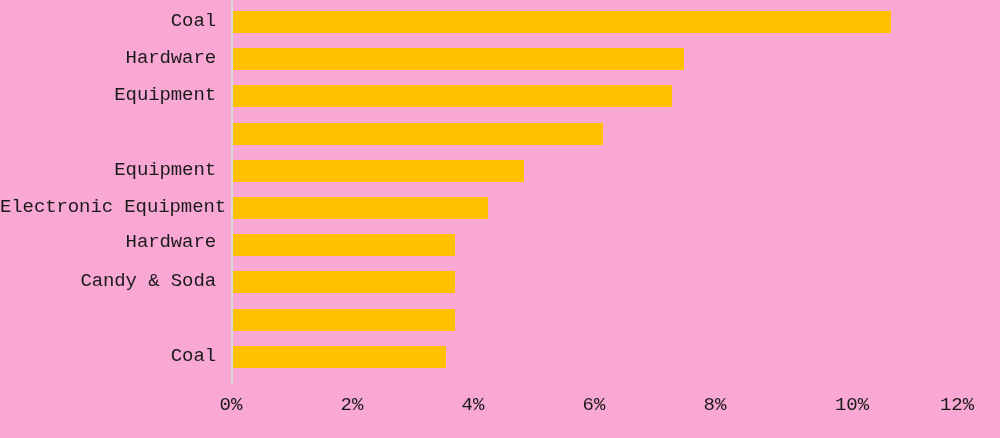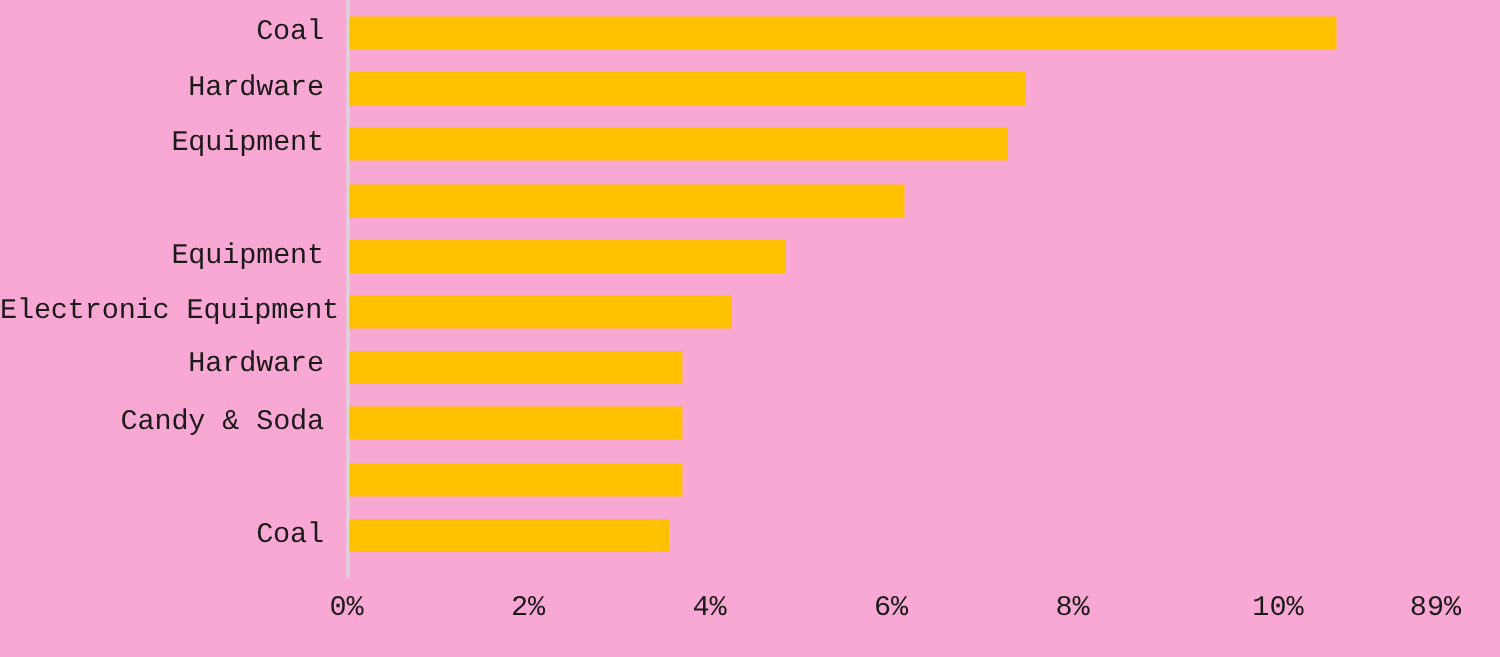--- a/index.html
+++ b/index.html
@@ -117,16 +117,16 @@
       </div>
   </div>
 
   <div class="x-ticks">
       <div class="x-tick" style="left: 0px;">0%</div>
       <div class="x-tick" style="left: 121px;">2%</div>
       <div class="x-tick" style="left: 242px;">4%</div>
       <div class="x-tick" style="left: 363px;">6%</div>
       <div class="x-tick" style="left: 484px;">8%</div>
       <div class="x-tick" style="left: 601px; margin-left: 20px;">10%</div>
-      <div class="x-tick" style="left: 726px;">89%</div>
+      <div class="x-tick" style="left: 726px;">12%</div>
     </div>
 
 </div>
 
 </body></html>

